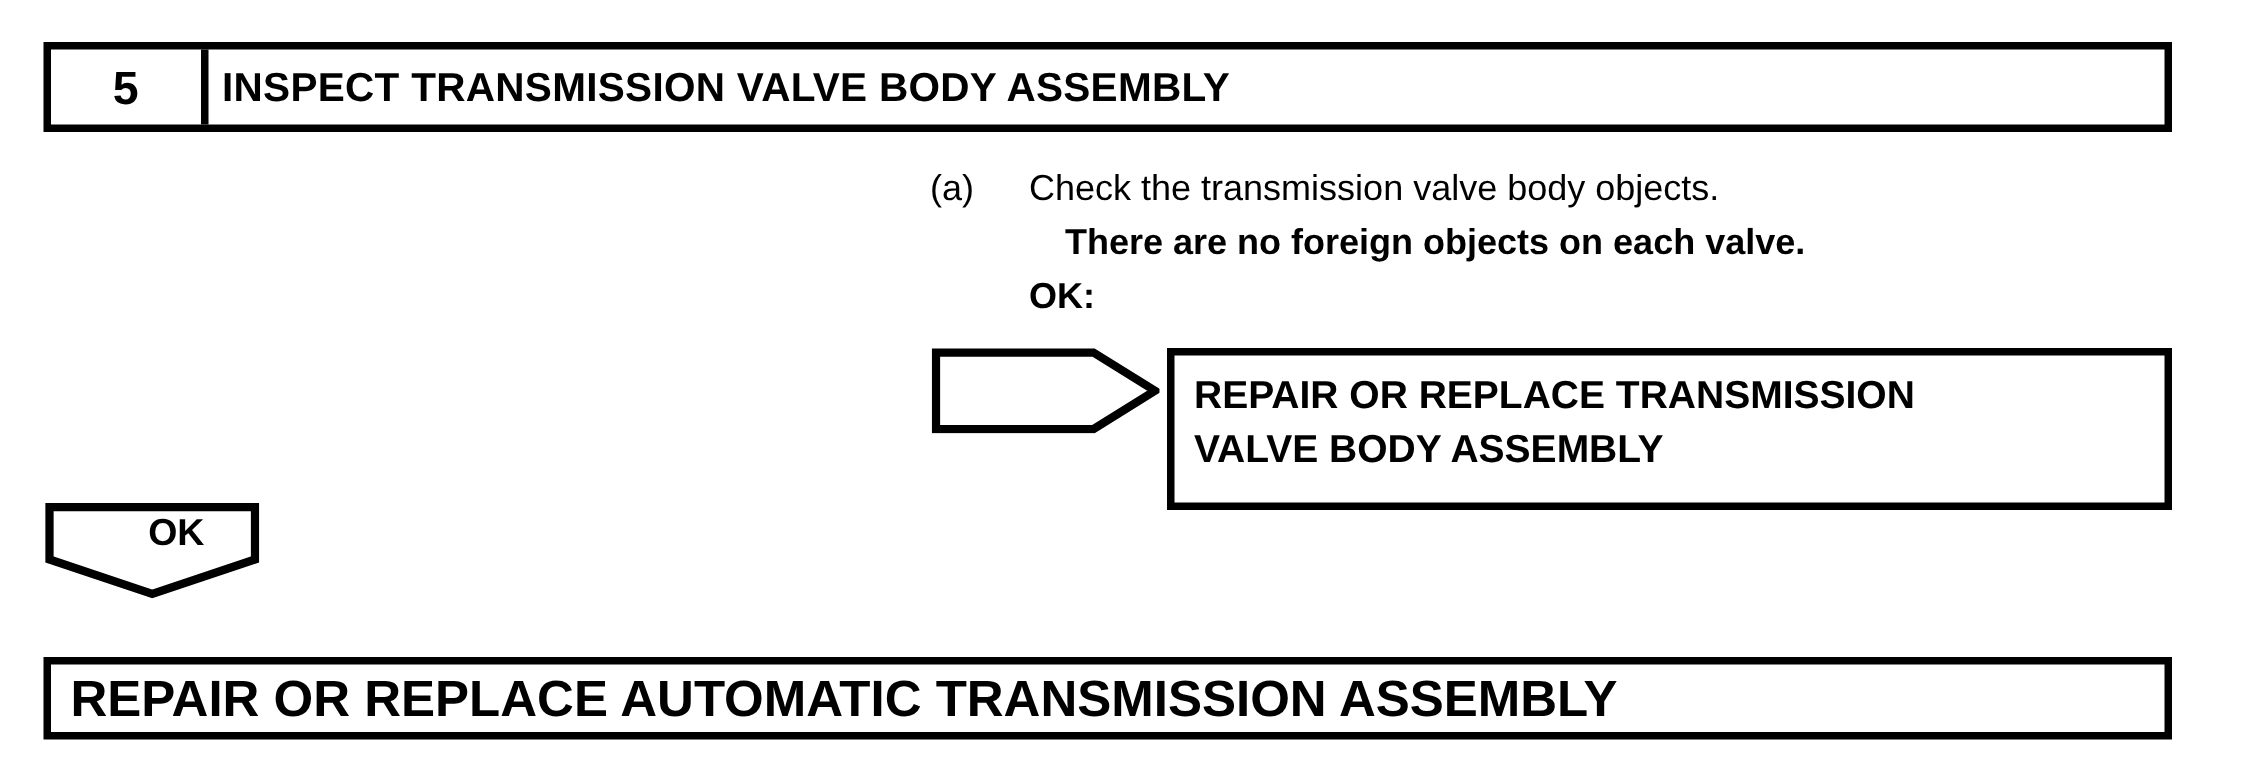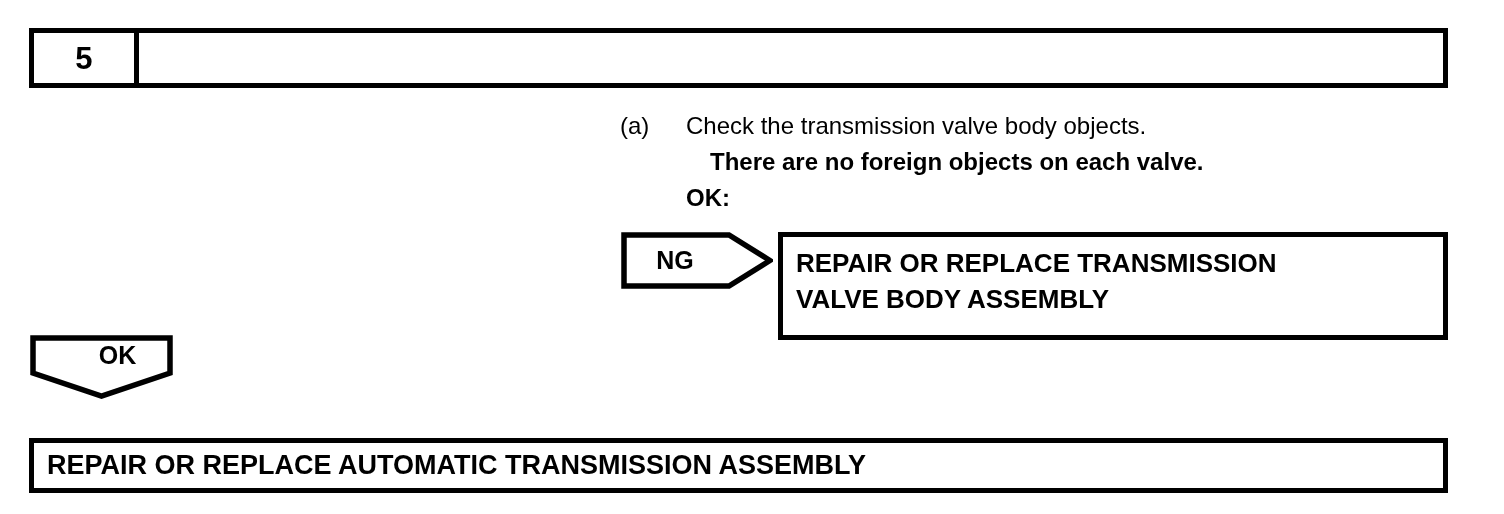--- a/index.html
+++ b/index.html
@@ -178,53 +178,55 @@
     width: 1419px;
     height: 55px;
     box-sizing: border-box;
     border: 5px solid #000;
     background: #fff;
     display: flex;
     align-items: center;
     padding-left: 13px;
   }
   #final-result-box .line {
-    font-size: 27px;
+    font-size: 34px;
     font-weight: bold;
     line-height: 1;
     white-space: nowrap;
   }
 </style>
 </head>
 <body>
 
 <div id="step-header">
   <div id="step-number-cell">
     <span class="num">5</span>
+  </div>
+  <div id="step-title-cell">
+    <span class="title">INSPECT TRANSMISSION VALVE BODY ASSEMBLY</span>
   </div>
 </div>
 
 <div id="instruction-block">
   <div class="instr-line">
     <span class="instr-marker">(a)</span>
     <span class="instr-text">Check the transmission valve body objects.</span>
   </div>
   <div id="ok-detail-line">
     <span class="ok-detail">There are no foreign objects on each valve.</span>
   </div>
   <div id="ok-label-line">
     <span class="ok-label">OK:</span>
   </div>
 </div>
 
 <div id="ng-arrow">
   <svg viewBox="0 0 152 57" xmlns="http://www.w3.org/2000/svg">
     <polygon points="3,3 108,3 149,28.5 108,54 3,54" fill="#ffffff" stroke="#000000" stroke-width="5.5" stroke-linejoin="miter"></polygon>
   </svg>
-  <span class="ng-text">NG</span>
 </div>
 
 <div id="ng-result-box">
   <div class="line">REPAIR OR REPLACE TRANSMISSION</div>
   <div class="line">VALVE BODY ASSEMBLY</div>
 </div>
 
 <div id="ok-arrow">
   <svg viewBox="0 0 143 64" xmlns="http://www.w3.org/2000/svg">
     <polygon points="3,3 140,3 140,38 71.5,61 3,38" fill="#ffffff" stroke="#000000" stroke-width="5.5" stroke-linejoin="miter"></polygon>

